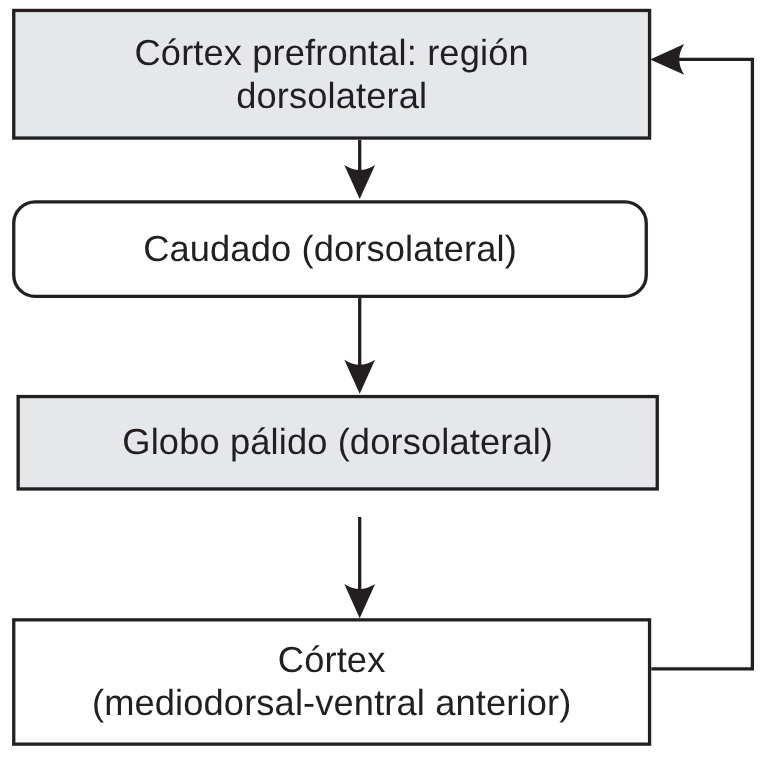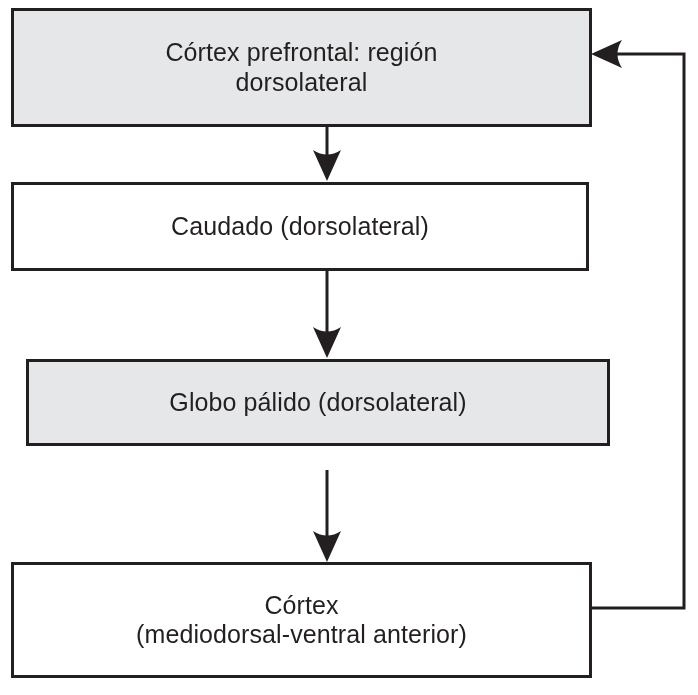--- a/index.html
+++ b/index.html
@@ -29,32 +29,32 @@
     display: flex;
     align-items: center;
     justify-content: center;
     text-align: center;
     background: #ffffff;
   }
   .node.shaded {
     background: #e5e7e8;
   }
   .node-label {
-    font-size: 25px;
+    font-size: 33px;
     line-height: 1.17;
     color: #231f20;
     letter-spacing: 0.1px;
     padding: 0 8px;
     white-space: pre-line;
   }
 
   
   #node-cortex      { left: 11px;  top: 8px;   width: 581px; height: 119px; }
-  #node-caudado     { left: 11px;  top: 182px; width: 578px; height: 89px;  }
-  #node-globo       { left: 26px;  top: 359px; width: 584px; height: 87px;  }
+  #node-caudado     { left: 11px;  top: 182px; width: 578px; height: 89px; border-radius: 21px;  }
+  #node-globo       { left: 15px;  top: 359px; width: 584px; height: 87px;  }
   #node-talamo      { left: 11px;  top: 562px; width: 581px; height: 116px; }
 
   
   #connectors {
     position: absolute;
     left: 0;
     top: 0;
     width: 698px;
     height: 695px;
     pointer-events: none;

